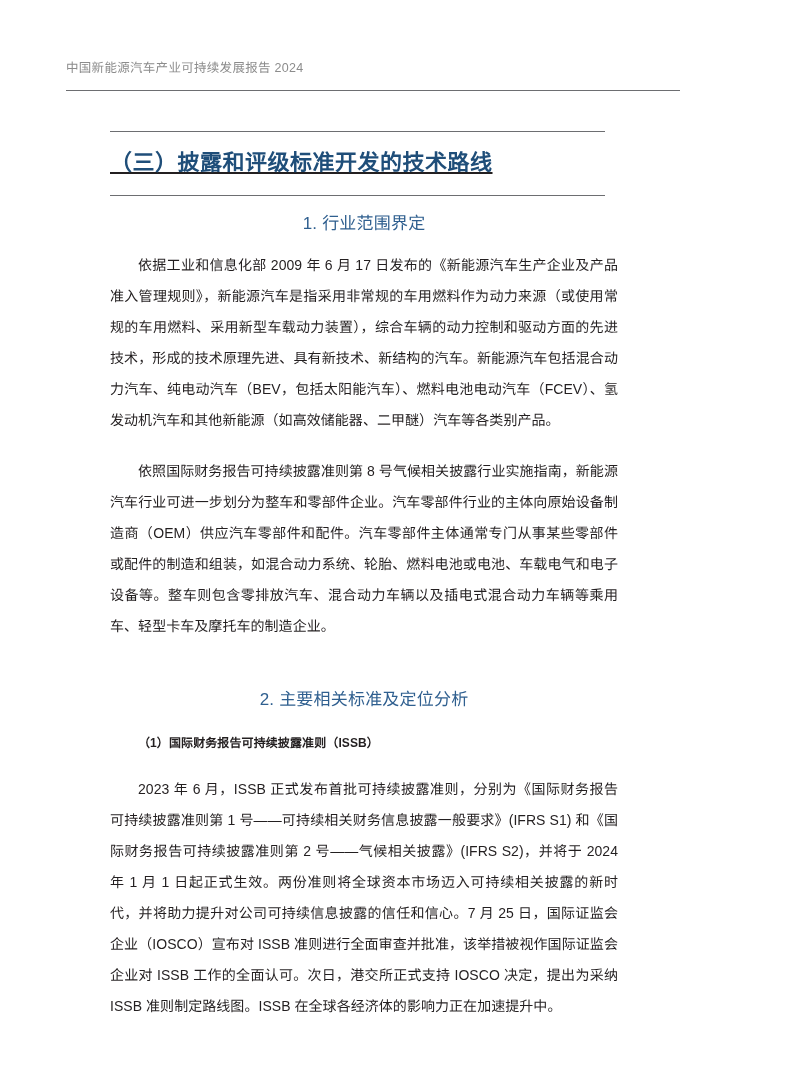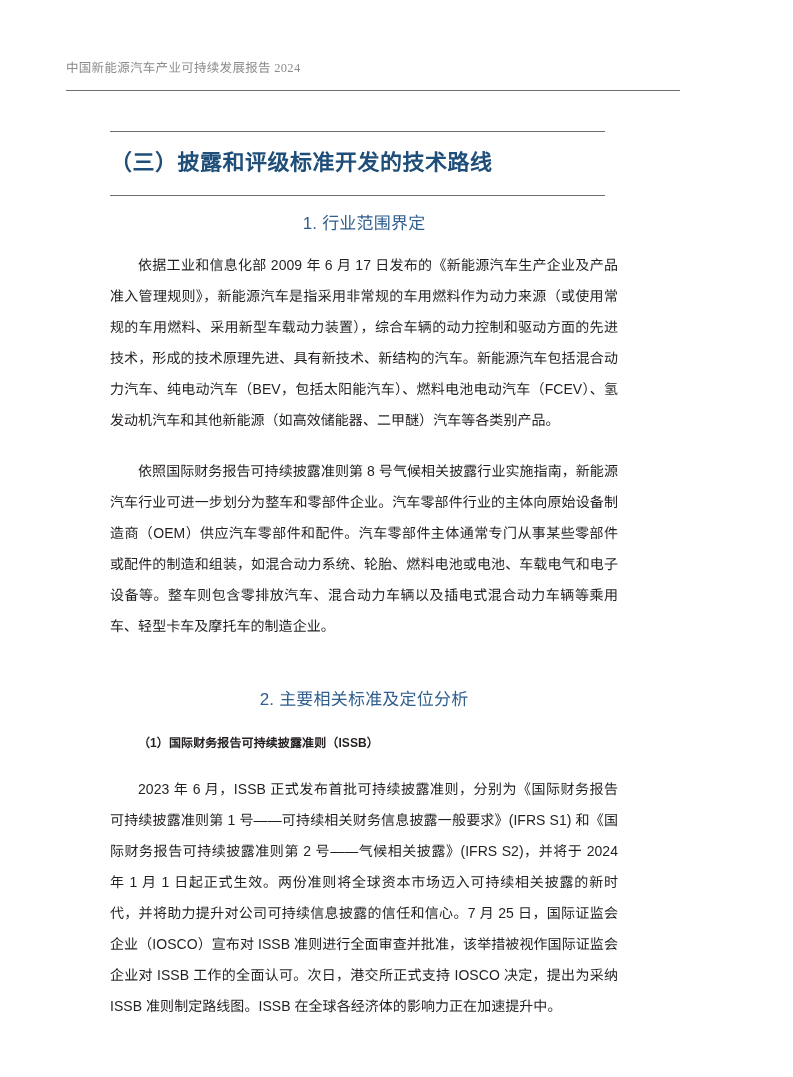--- a/index.html
+++ b/index.html
@@ -22,21 +22,20 @@
     inset: 0;
     background: #ffffff;
   }
 
   
   .running-header {
     position: absolute;
     left: 66px;
     top: 60px;
     width: 614px;
-    font-family: Liberation Serif, serif;
   }
   .running-header-text {
     font-size: 12.5px;
     color: #8c8c8c;
     letter-spacing: 0.3px;
     line-height: 1.4;
     white-space: nowrap;
   }
   .header-rule {
     margin-top: 12px;
@@ -44,20 +43,21 @@
     background: #6d6e71;
     width: 614px;
   }
 
   
   .heading-block {
     position: absolute;
     left: 110px;
     top: 131px;
     width: 495px;
+    text-decoration: underline;
   }
   .heading-rule {
     height: 1px;
     background: #6d6e71;
     width: 100%;
   }
   .chapter-title {
     font-size: 22px;
     font-weight: bold;
     color: #1f4e79;

